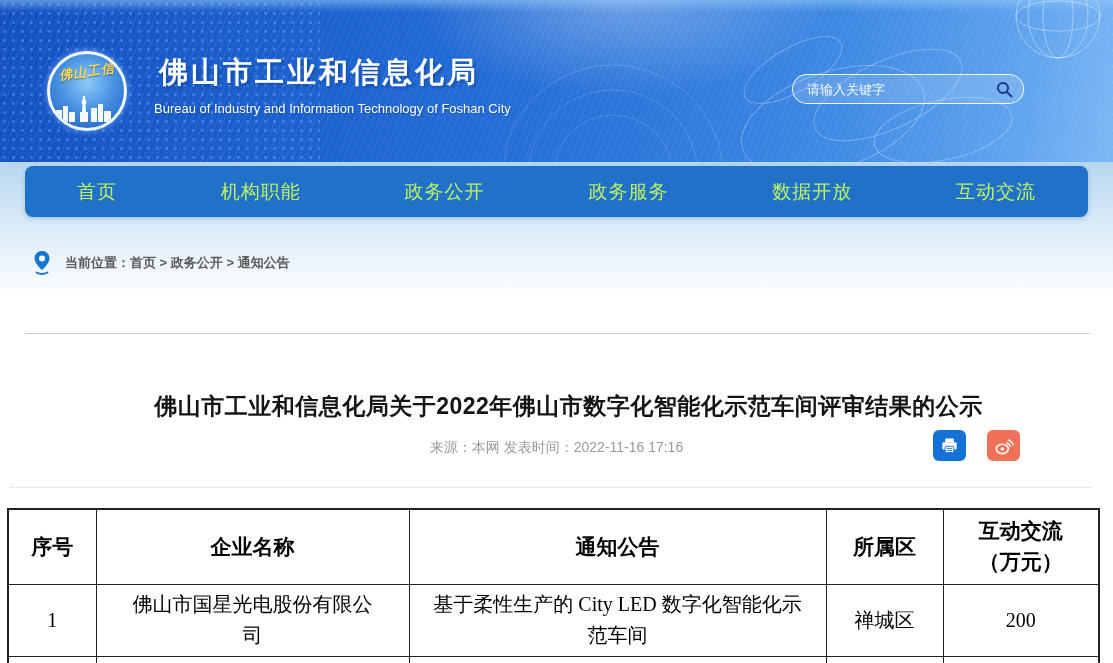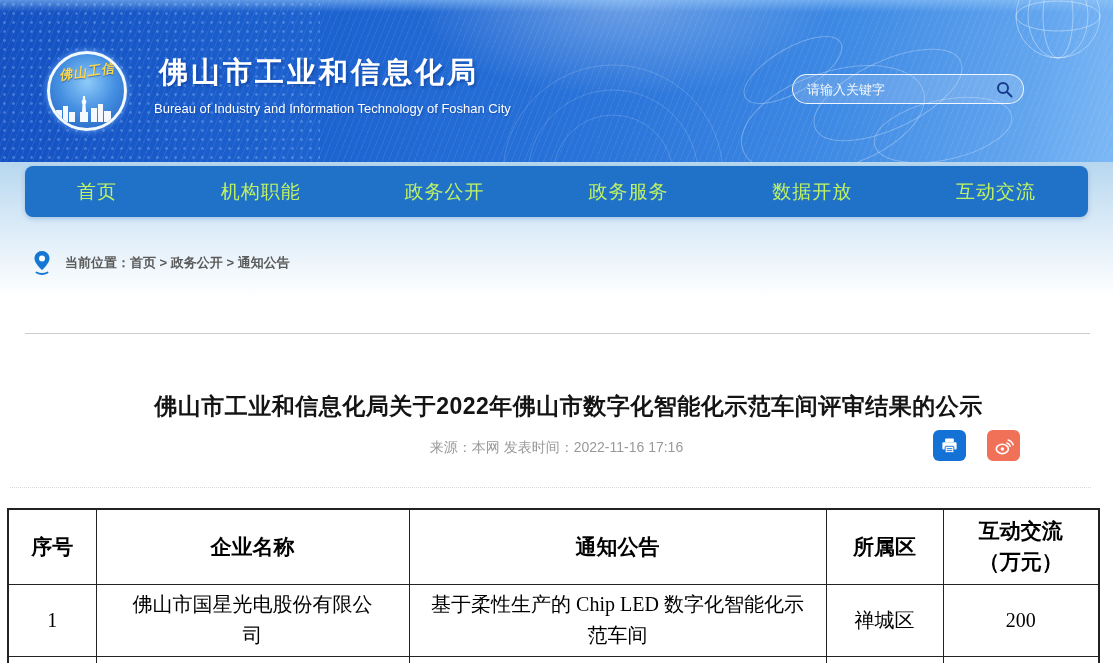--- a/index.html
+++ b/index.html
@@ -211,21 +211,21 @@
         </th>
       </tr>
     </thead>
     <tbody>
       <tr class="data-row">
         <td>1</td>
         <td>
           <span class="wrap-narrow">佛山市国星光电股份有限公司</span>
         </td>
         <td>
-          <span class="wrap-mid">基于柔性生产的 Chip LED 数字化智能化示范车间</span>
+          <span class="wrap-mid">基于柔性生产的 City LED 数字化智能化示范车间</span>
         </td>
         <td>禅城区</td>
         <td>200</td>
       </tr>
       <tr class="partial-row">
         <td></td>
           <td></td>
         <td></td>
           <td></td>
         <td></td>

